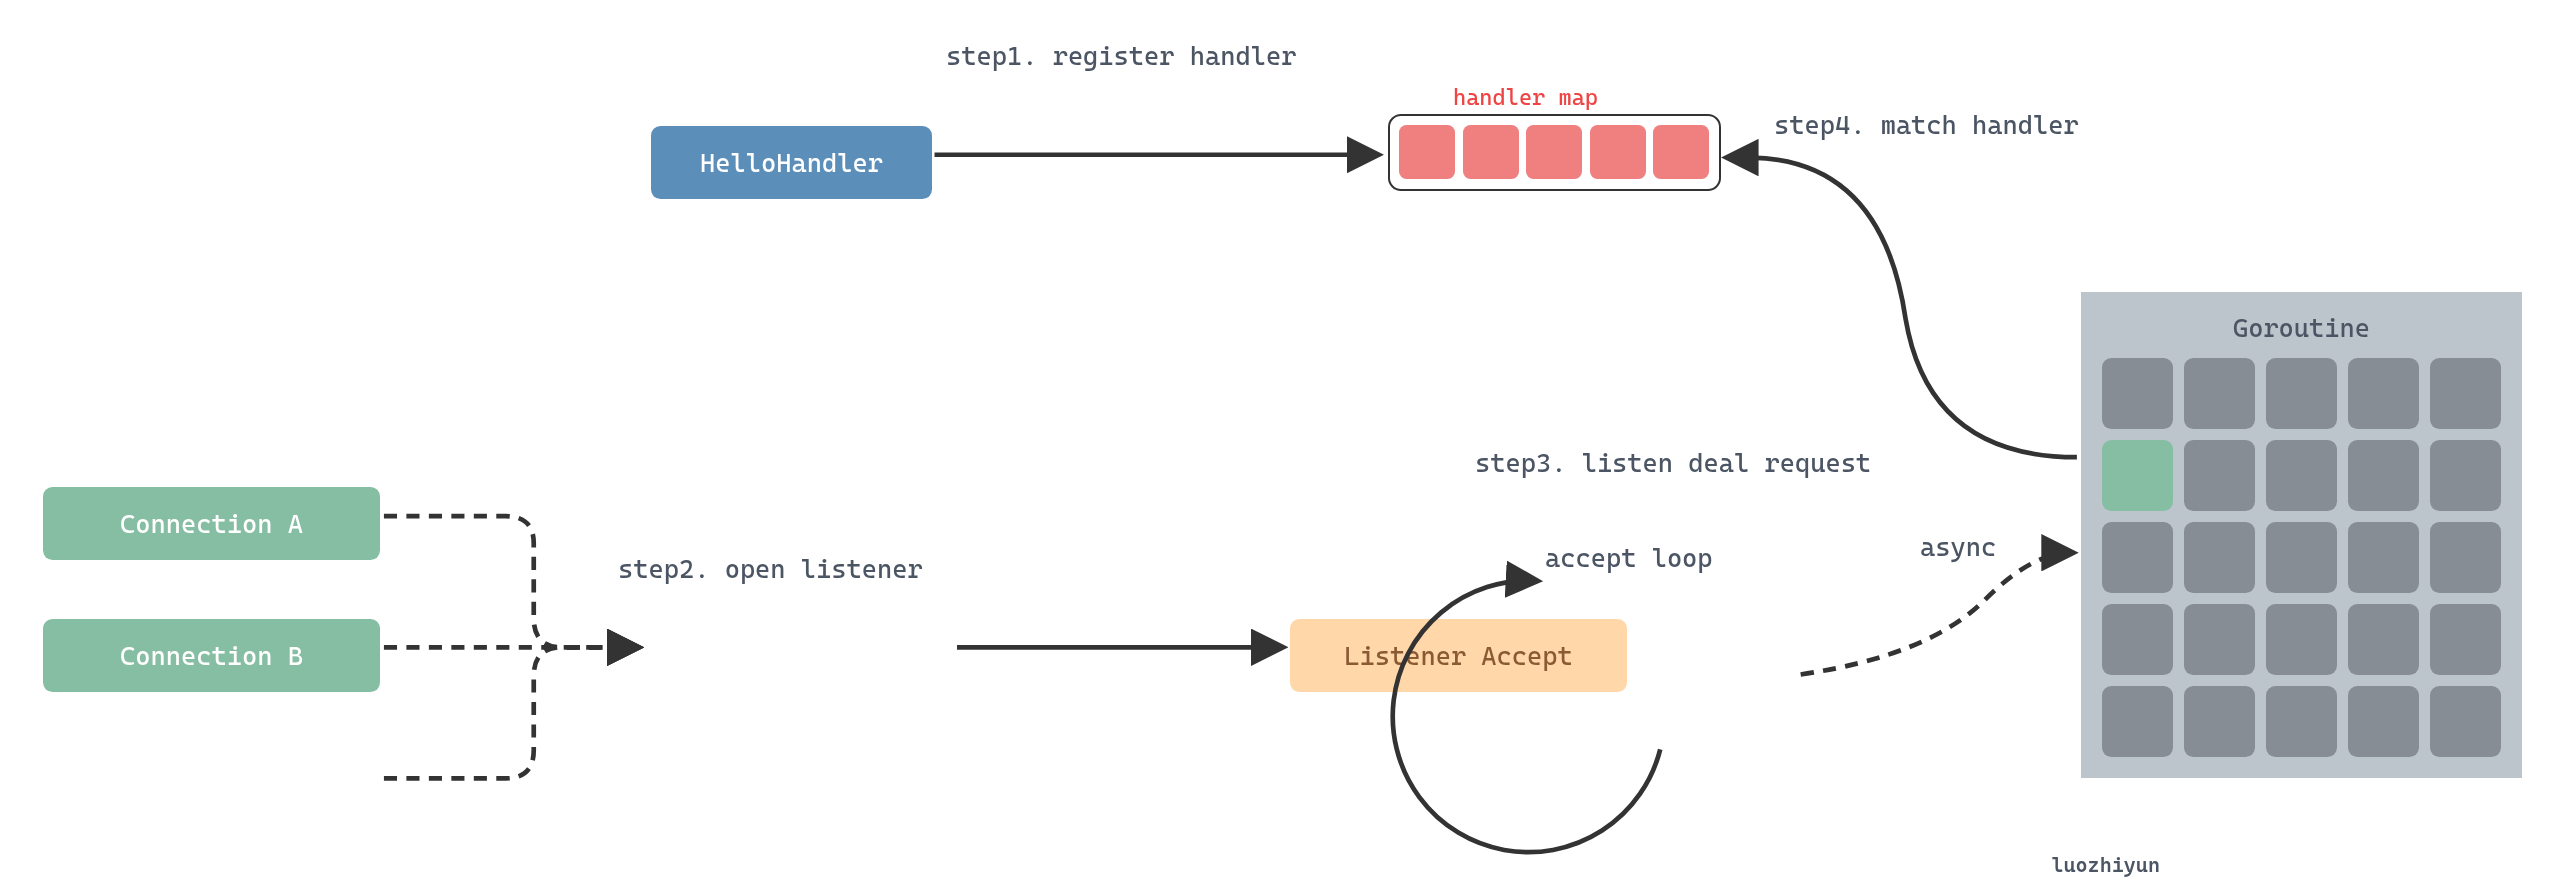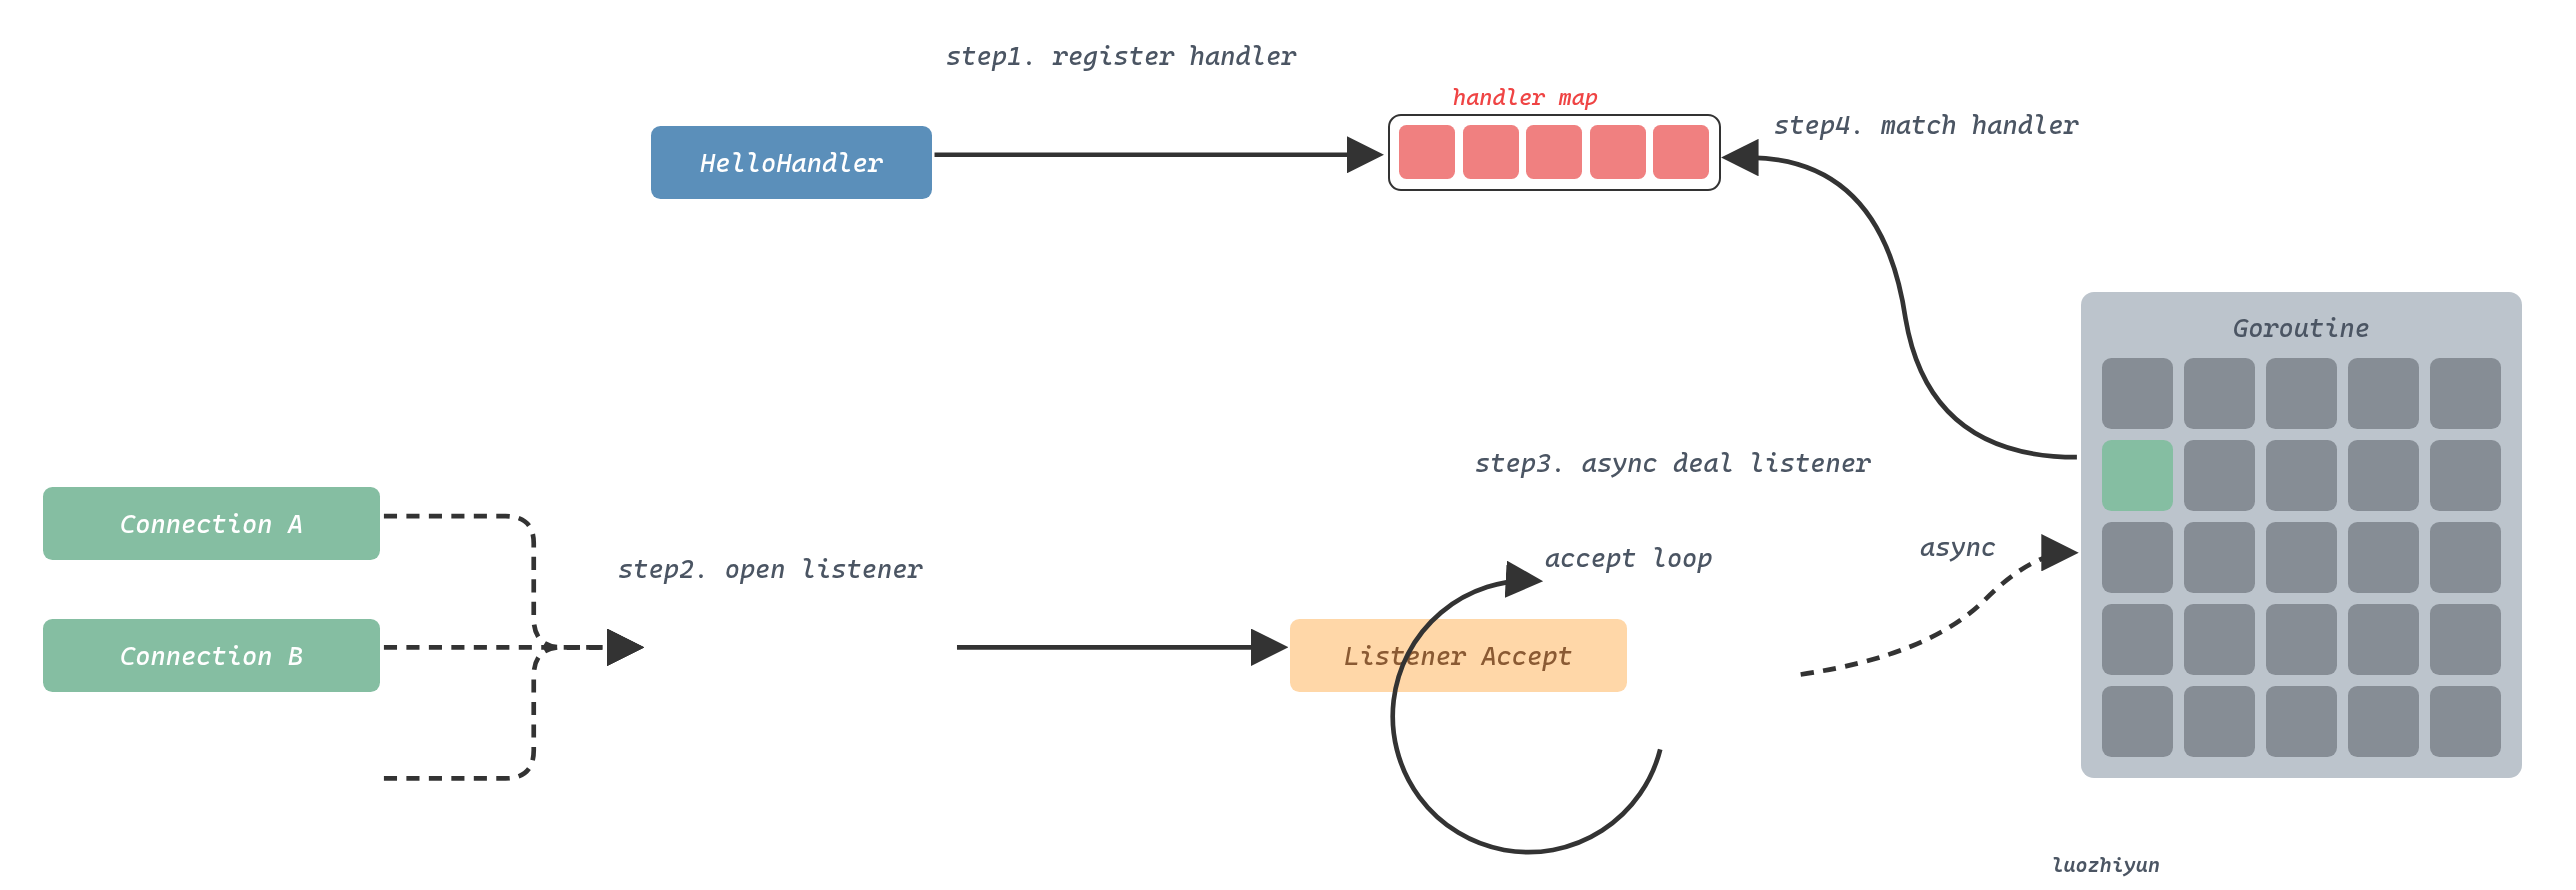--- a/index.html
+++ b/index.html
@@ -6,21 +6,20 @@
   body {
     margin: 0;
     background: #ffffff;
     font-family: 'SF Mono', Monaco, 'Cascadia Code', 'Roboto Mono', Consolas, 'Courier New', monospace;
     color: #4b5563;
   }
   .canvas {
     position: relative;
     width: 2188px;
     height: 891px;
-    font-style: italic;
   }
   .box {
     position: absolute;
     display: flex;
     align-items: center;
     justify-content: center;
     border-radius: 9.4px;
     font-size: 26px;
     font-weight: 500;
     color: #ffffff;
@@ -53,21 +52,21 @@
   }
   .handler-cell {
     width: 56px;
     height: 54px;
     background: #f08080;
     border-radius: 7.5px;
   }
   .goroutine-panel {
     position: absolute;
     background: #bcc4cc;
-    border-radius: 13px;
+    border-radius: 0;
     padding: 20.6px 20.6px;
   }
   .goroutine-title {
     text-align: center;
     font-size: 26px;
     color: #4b5563;
     margin-bottom: 15px;
     font-weight: 500;
   }
   .goroutine-grid {
@@ -97,21 +96,21 @@
     font-weight: 600;
   }
 </style>
 </head>
 <body>
 
 <div class="canvas">
 
   <div class="label" style="left:946px; top:41px;">step1. register handler</div>
   <div class="label" style="left:618px; top:554px;">step2. open listener</div>
-  <div class="label" style="left:1475px; top:448px;">step3. async deal listener</div>
+  <div class="label" style="left:1475px; top:448px;">step3. listen deal request</div>
   <div class="label" style="left:1774px; top:110px;">step4. match handler</div>
 
   <div class="box blue" style="left:651px; top:118px; width:281px; height:73px;">HelloHandler</div>
 
   <div class="small-label" style="left:1453px; top:84px;">handler map</div>
 
   <div class="handler-map-container" style="left:1388px; top:114px;">
     <div class="handler-cell"></div>
     <div class="handler-cell"></div>
     <div class="handler-cell"></div>

